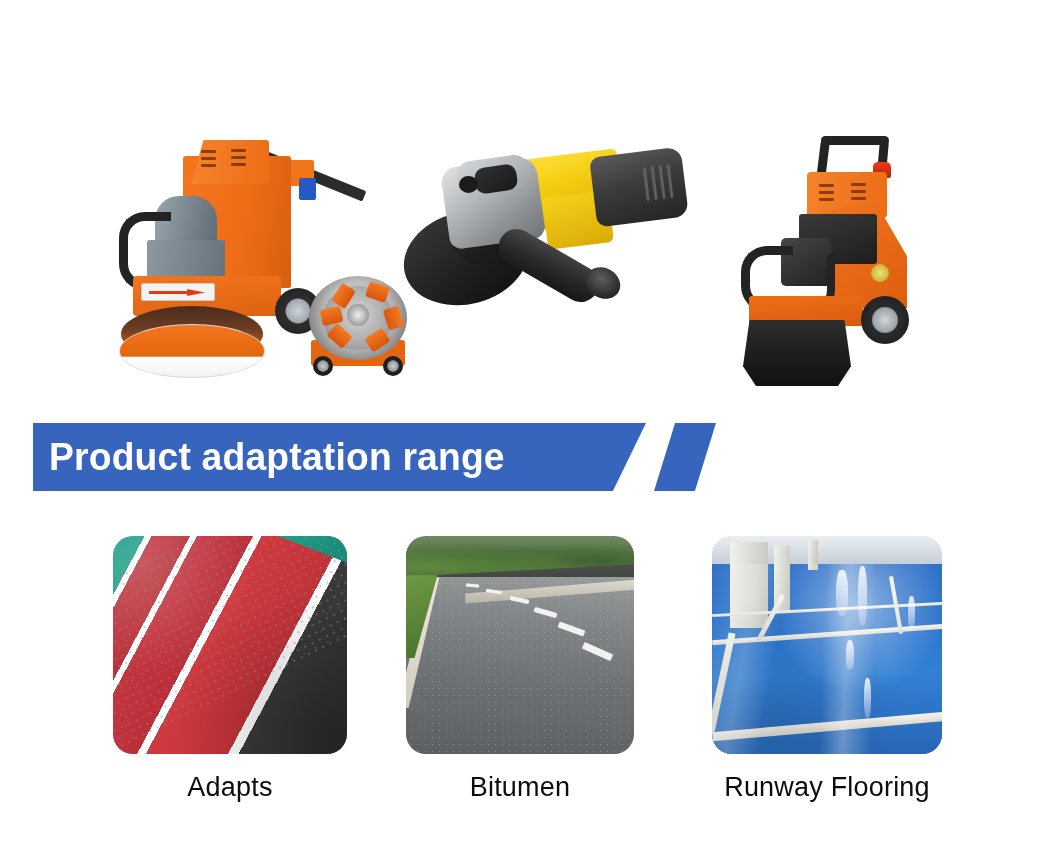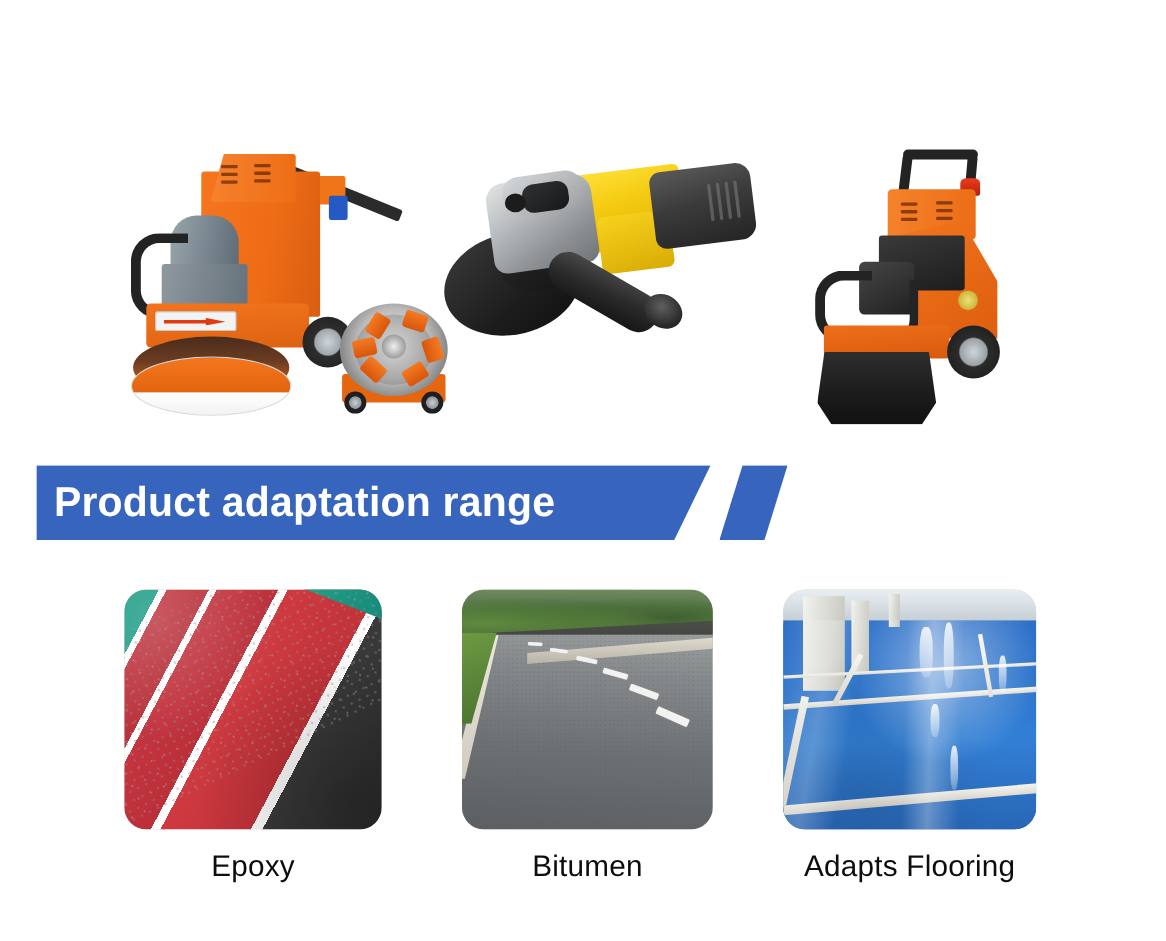--- a/index.html
+++ b/index.html
@@ -351,21 +351,21 @@
   }
 
   
   .cards {
     position: absolute;
     left: 0; top: 536px;
     width: 1060px; height: 290px;
   }
   .card { position: absolute; top: 0; }
   .card.c1 { left: 113px; }
-  .card.c2 { left: 420px; }
+  .card.c2 { left: 406px; }
   .card.c3 { left: 712px; }
 
   .thumb {
     position: relative;
     width: 234px;
     height: 218px;
     border-radius: 20px;
     overflow: hidden;
     background: #ddd;
   }
@@ -611,21 +611,21 @@
   </div>
 
   <div class="cards">
 
     <div class="card c1">
       <div class="thumb">
         <div class="tr-bg"></div>
         <div class="tr-green"></div>
         <div class="tr-grain"></div>
       </div>
-      <div class="caption">Epoxy</div>
+      <div class="caption">Adapts</div>
     </div>
 
     <div class="card c2">
       <div class="thumb">
         <div class="rd-sky"></div>
         <div class="rd-trees"></div>
         <div class="rd-embank"></div>
         <div class="rd-road"></div>
         <div class="rd-kerbR"></div>
         <div class="rd-shoulder"></div>
@@ -654,17 +654,17 @@
         <div class="ep-line" style="left:6px;  top:96px;  width:7px;  height:102px; transform:rotate(12deg);"></div>
         <div class="ep-line" style="left:56px; top:56px;  width:5px;  height:52px; transform:rotate(28deg);"></div>
         <div class="ep-line" style="left:182px; top:40px; width:4px;  height:58px; transform:rotate(-10deg);"></div>
         <div class="ep-gloss"></div>
         <div class="ep-refl" style="left:124px; top:34px;  width:12px; height:46px;"></div>
         <div class="ep-refl" style="left:146px; top:30px;  width:9px;  height:60px;"></div>
         <div class="ep-refl" style="left:134px; top:104px; width:8px;  height:30px;"></div>
         <div class="ep-refl" style="left:152px; top:142px; width:7px;  height:40px;"></div>
         <div class="ep-refl" style="left:196px; top:60px;  width:7px;  height:34px;"></div>
       </div>
-      <div class="caption">Adapts Flooring</div>
+      <div class="caption">Runway Flooring</div>
     </div>
   </div>
 
 </div>
 
 </body></html>

